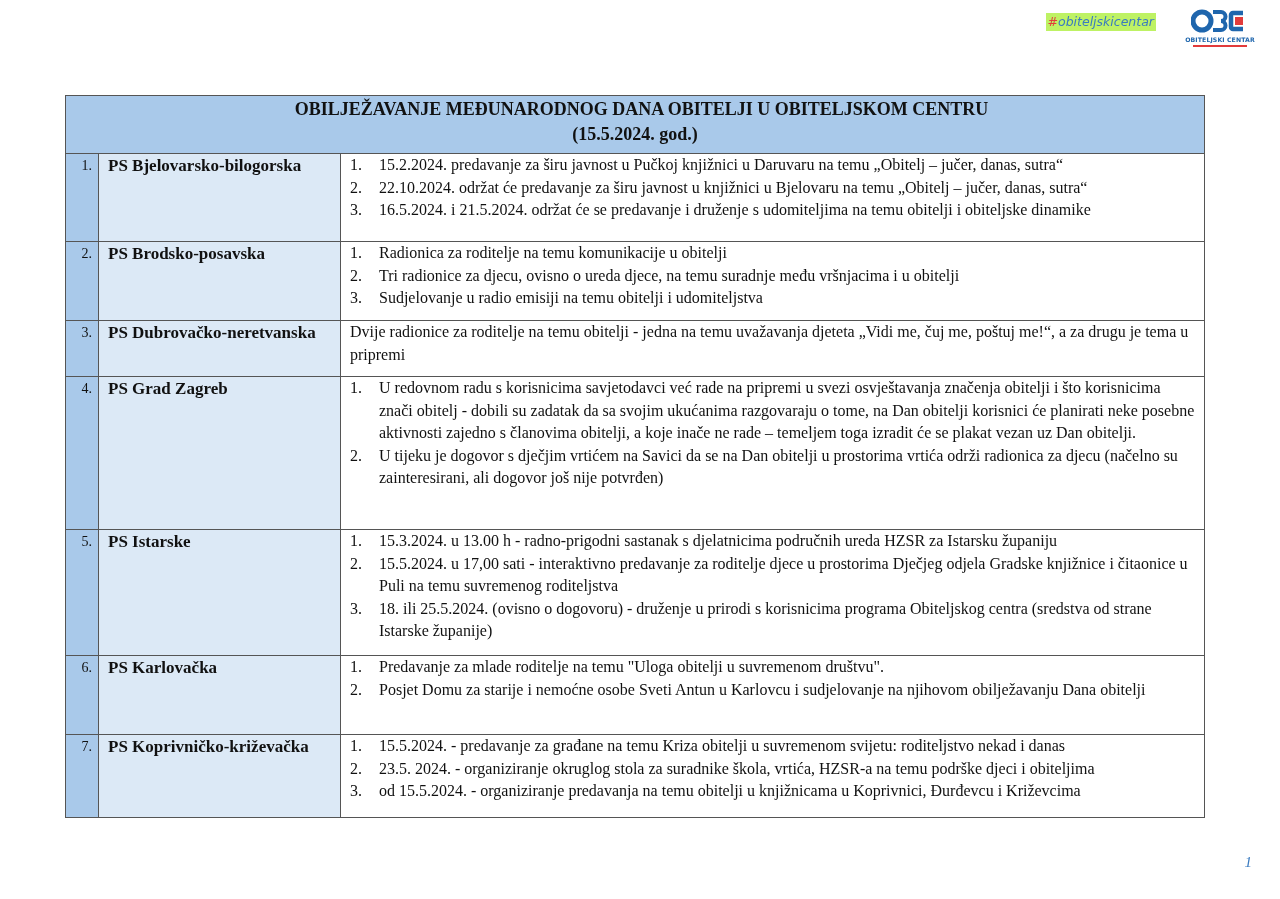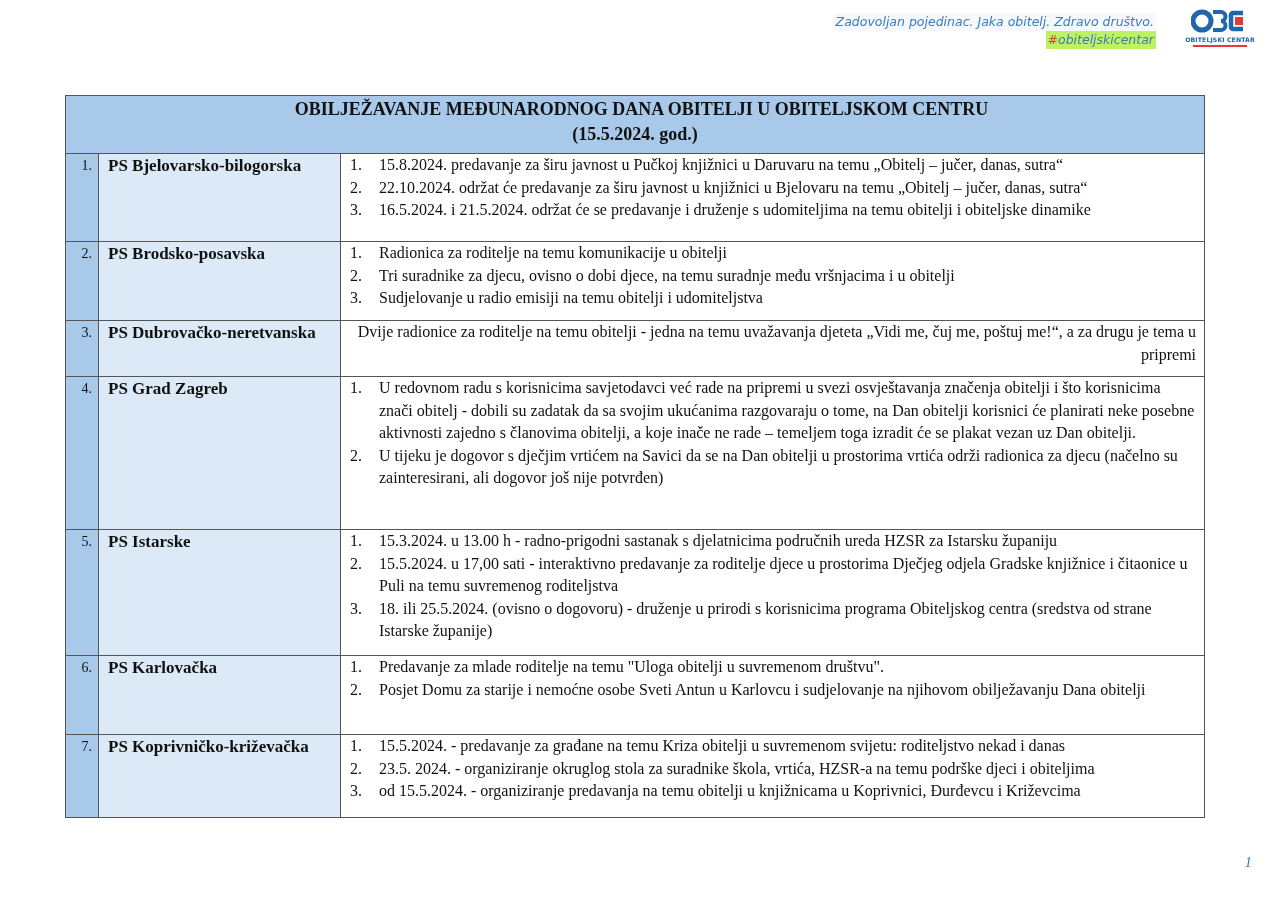--- a/index.html
+++ b/index.html
@@ -23,30 +23,29 @@
   .title-line1 { font-weight: bold; font-size: 18px; line-height: 24px; display: block; margin-left: 13px; }
   .title-line2 { font-weight: bold; font-size: 18px; line-height: 26px; display: block; }
 
   td.num { background: #a9c9ea; text-align: right; padding: 1px 6px 0 0; font-size: 14px; }
   td.name { background: #dce9f6; font-weight: bold; font-size: 17px; padding: 1px 0 0 9px; }
   td.content { background: #ffffff; padding: 0 8px 0 9px; }
 
   ol.items { list-style: none; }
   ol.items li { position: relative; padding-left: 29px; }
   ol.items li .marker { position: absolute; left: 0; top: 0; }
-  .para { display: block; padding-top: 0; text-align: right; }
+  .para { display: block; padding-top: 0; }
 
   .page-num { position: absolute; right: 28px; top: 854px; font-family: "Liberation Serif", serif; font-style: italic; font-size: 15px; color: #3a7bc0; }
 </style>
 </head>
 <body>
 
 <div class="top-header">
   <div class="slogan">
-    <span class="slogan-line">Zadovoljan pojedinac. Jaka obitelj. Zdravo društvo.</span>
     <span class="slogan-tag"><span class="hash">#</span><span>obiteljskicentar</span></span>
   </div>
   <div class="logo">
     <svg class="logo-mark" viewBox="0 0 56 26" width="56" height="26">
 
       <circle cx="11" cy="13" r="9" fill="none" stroke="#1f66ad" stroke-width="5"></circle>
 
       <path d="M22 4 h8 a4.5 4.5 0 0 1 0 9 a4.5 4.5 0 0 1 0 9 h-8" fill="none" stroke="#1f66ad" stroke-width="4"></path>
 
       <path d="M52 5 h-10 a2 2 0 0 0 -2 2 v12 a2 2 0 0 0 2 2 h10" fill="none" stroke="#1f66ad" stroke-width="4.5"></path>
@@ -69,34 +68,34 @@
       <span class="title-line1">OBILJEŽAVANJE MEĐUNARODNOG DANA OBITELJI  U OBITELJSKOM CENTRU</span>
       <span class="title-line2">(15.5.2024.  god.)</span>
     </td>
   </tr>
 
   <tr style="height:88px">
     <td class="num">1.</td>
     <td class="name">PS Bjelovarsko-bilogorska</td>
     <td class="content">
       <ol class="items">
-        <li><span class="marker">1.</span><span>15.8.2024. predavanje za širu javnost u Pučkoj knjižnici u Daruvaru na temu „Obitelj – jučer, danas, sutra“</span></li>
+        <li><span class="marker">1.</span><span>15.2.2024. predavanje za širu javnost u Pučkoj knjižnici u Daruvaru na temu „Obitelj – jučer, danas, sutra“</span></li>
         <li><span class="marker">2.</span><span>22.10.2024. održat će predavanje za širu javnost u knjižnici u Bjelovaru na temu „Obitelj – jučer, danas, sutra“</span></li>
         <li><span class="marker">3.</span><span>16.5.2024. i 21.5.2024. održat će se predavanje i druženje s udomiteljima na temu obitelji i obiteljske dinamike</span></li>
       </ol>
     </td>
   </tr>
 
   <tr style="height:79px">
     <td class="num">2.</td>
     <td class="name">PS Brodsko-posavska</td>
     <td class="content">
       <ol class="items">
         <li><span class="marker">1.</span><span>Radionica za roditelje na temu komunikacije u obitelji</span></li>
-        <li><span class="marker">2.</span><span>Tri suradnike za djecu, ovisno o dobi djece, na temu suradnje među vršnjacima i u obitelji</span></li>
+        <li><span class="marker">2.</span><span>Tri radionice za djecu, ovisno o ureda djece, na temu suradnje među vršnjacima i u obitelji</span></li>
         <li><span class="marker">3.</span><span>Sudjelovanje u radio emisiji na temu obitelji i udomiteljstva</span></li>
       </ol>
     </td>
   </tr>
 
   <tr style="height:56px">
     <td class="num">3.</td>
     <td class="name">PS Dubrovačko-neretvanska</td>
     <td class="content">
       <span class="para">Dvije radionice za roditelje na temu obitelji - jedna na temu uvažavanja djeteta „Vidi me, čuj me, poštuj me!“, a za drugu je tema u pripremi</span>

